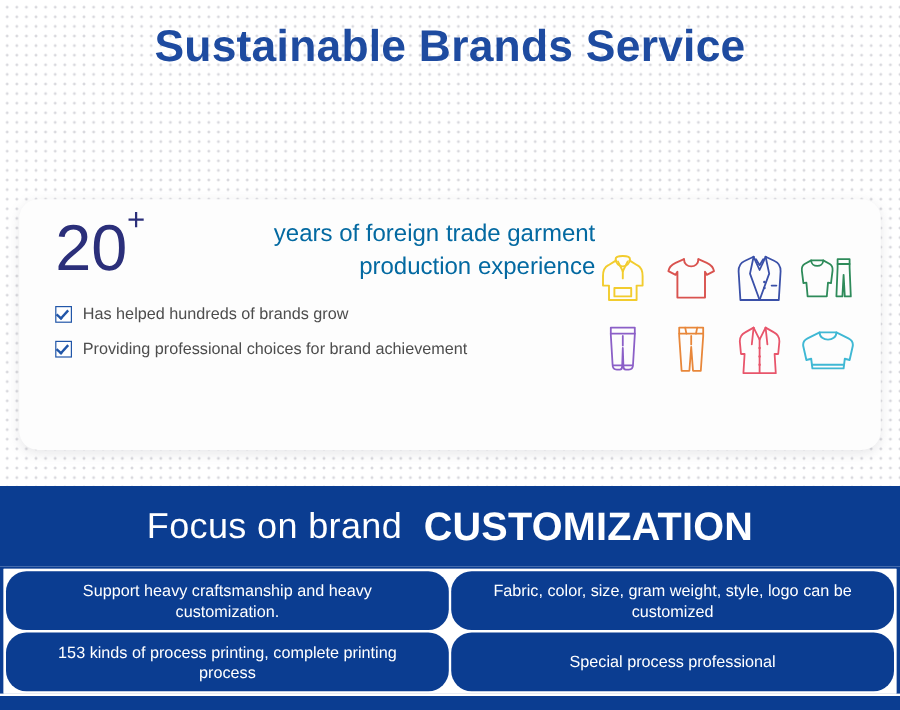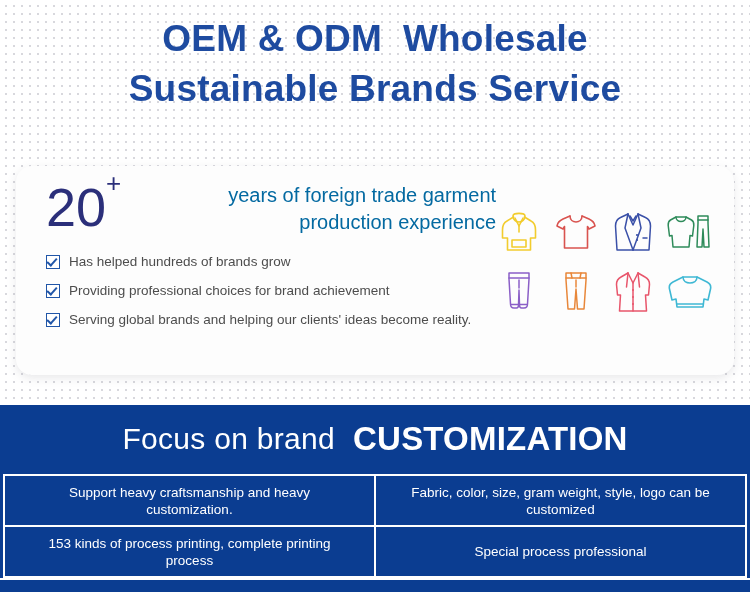--- a/index.html
+++ b/index.html
@@ -193,20 +193,21 @@
     box-sizing: border-box;
   }
   .cell {
     background: #0b3d91;
     display: flex;
     align-items: center;
     justify-content: center;
     text-align: center;
     padding: 0 20px;
     box-sizing: border-box;
+    border-radius: 17px;
   }
   .cell-text {
     color: #ffffff;
     font-size: 13.5px;
     line-height: 17px;
   }
   .table-bottom-rule {
     position: absolute;
     left: 0;
     top: 106px;
@@ -214,21 +215,20 @@
     height: 2px;
     background: #ffffff;
   }
 </style>
 </head>
 <body>
 
 <div id="banner">
 
   <div class="heading-block">
-    <div class="heading-line">OEM &amp; ODM  Wholesale</div>
     <div class="heading-line">Sustainable Brands Service</div>
   </div>
 
   <div class="card">
 
     <div class="years-row">
       <div class="big-number">
         <span>20</span>
         <span class="plus-sign">+</span>
       </div>
@@ -236,24 +236,20 @@
     </div>
 
     <div class="feature-list">
       <div class="feature-item">
         <span class="checkbox"></span>
         <span class="feature-text">Has helped hundreds of brands grow</span>
       </div>
       <div class="feature-item">
         <span class="checkbox"></span>
         <span class="feature-text">Providing professional choices for brand achievement</span>
-      </div>
-      <div class="feature-item">
-        <span class="checkbox"></span>
-        <span class="feature-text">Serving global brands and helping our clients' ideas become reality.</span>
       </div>
     </div>
 
     <div class="icon-grid">
 
       <div class="icon-cell">
         <svg width="40" height="44" viewBox="0 0 40 44" fill="none" stroke="#f2cc2e" stroke-width="1.6" stroke-linejoin="round" stroke-linecap="round">
           <path d="M14 6 C14 2.5, 26 2.5, 26 6 C26 9.5, 23 12, 20 12 C17 12, 14 9.5, 14 6 Z"></path>
           <path d="M14.5 7 L8 11 C5 12.5, 3.5 16, 3.5 20 L3.5 28 L8.5 28 L8.5 40 L31.5 40 L31.5 28 L36.5 28 L36.5 20 C36.5 16, 35 12.5, 32 11 L25.5 7"></path>
           <path d="M16 8 L20 16 L24 8"></path>

